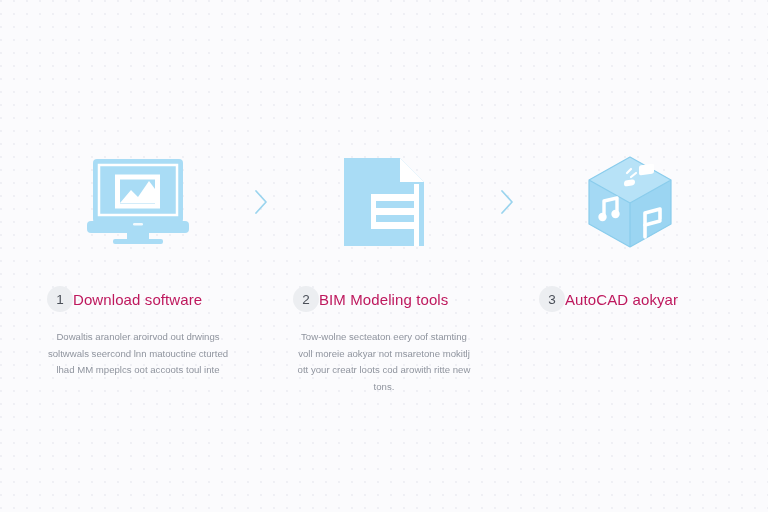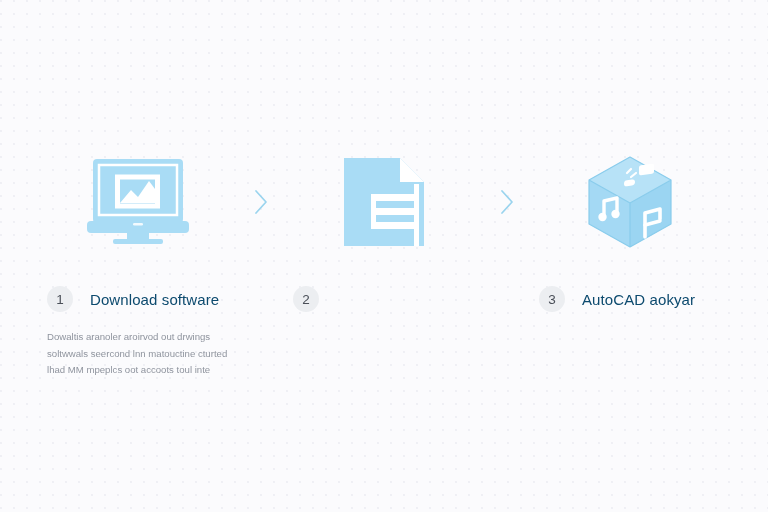--- a/index.html
+++ b/index.html
@@ -69,35 +69,35 @@
     background: #eceef1;
     color: #4a4f58;
     font-size: 13.5px;
     display: flex;
     align-items: center;
     justify-content: center;
     flex: 0 0 auto;
   }
 
   .step-title {
-    margin-left: 17px;
+    margin-left: 0;
     font-size: 15px;
-    color: #0c4a6e;
+    color: #be185d;
     letter-spacing: 0.1px;
     white-space: nowrap;
   }
 
   .step-body {
     margin-top: 17px;
     margin-left: 12px;
     width: 182px;
     font-size: 9.6px;
     line-height: 16.5px;
     color: #8f949e;
-    text-align: left;
+    text-align: center;
   }
 
   .arrow-slot {
     width: 40px;
     height: 104px;
     display: flex;
     align-items: center;
     justify-content: center;
     flex: 0 0 auto;
     margin-top: 0;
@@ -163,22 +163,24 @@
         <rect x="27" y="36" width="44" height="7" fill="#ffffff"></rect>
         <rect x="27" y="50" width="44" height="7" fill="#ffffff"></rect>
         <rect x="27" y="64" width="44" height="7" fill="#ffffff"></rect>
 
         <rect x="27" y="36" width="5" height="35" fill="#ffffff"></rect>
       </svg>
     </div>
 
     <div class="step-heading">
       <div class="step-badge">2</div>
-    </div>
-
+      <div class="step-title">BIM Modeling tools</div>
+    </div>
+
+    <div class="step-body">Tow‑wolne secteaton eery oof stamting voll moreie aokyar not msaretone mokitlj ott your creatr loots cod arowith ritte new tons.</div>
   </div>
 
   <div class="arrow-slot">
     <svg class="arrow-chevron" width="16" height="26" viewBox="0 0 16 26">
       <path d="M3 2 L13 13 L3 24" fill="none" stroke="#9ad4ee" stroke-width="1.7" stroke-linecap="round" stroke-linejoin="round"></path>
     </svg>
   </div>
 
   <div class="step-column">
     <div class="icon-slot">

